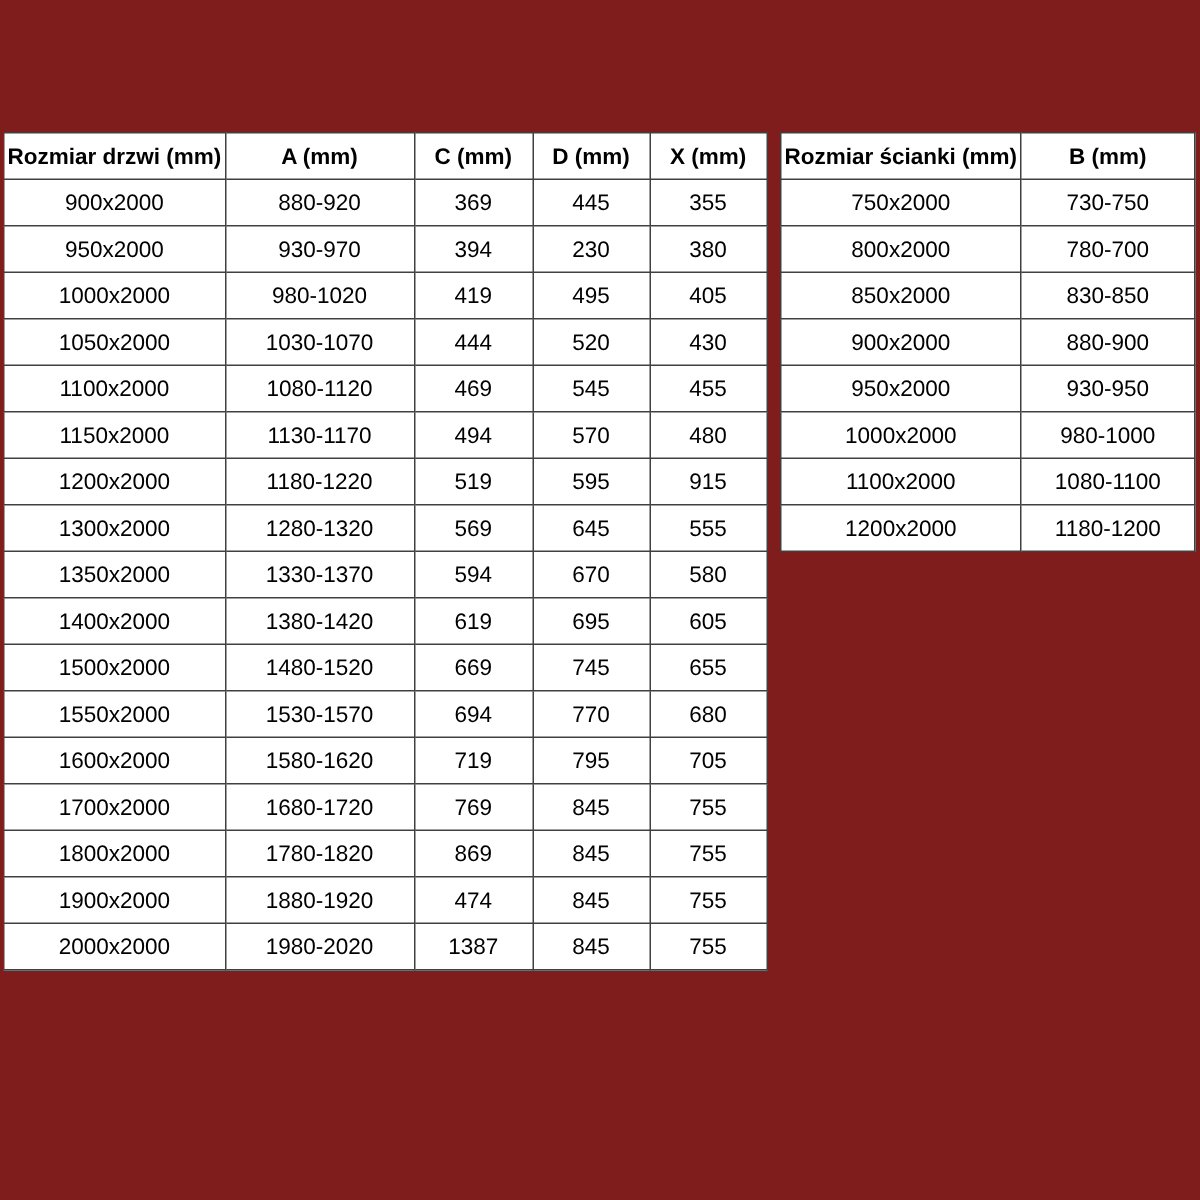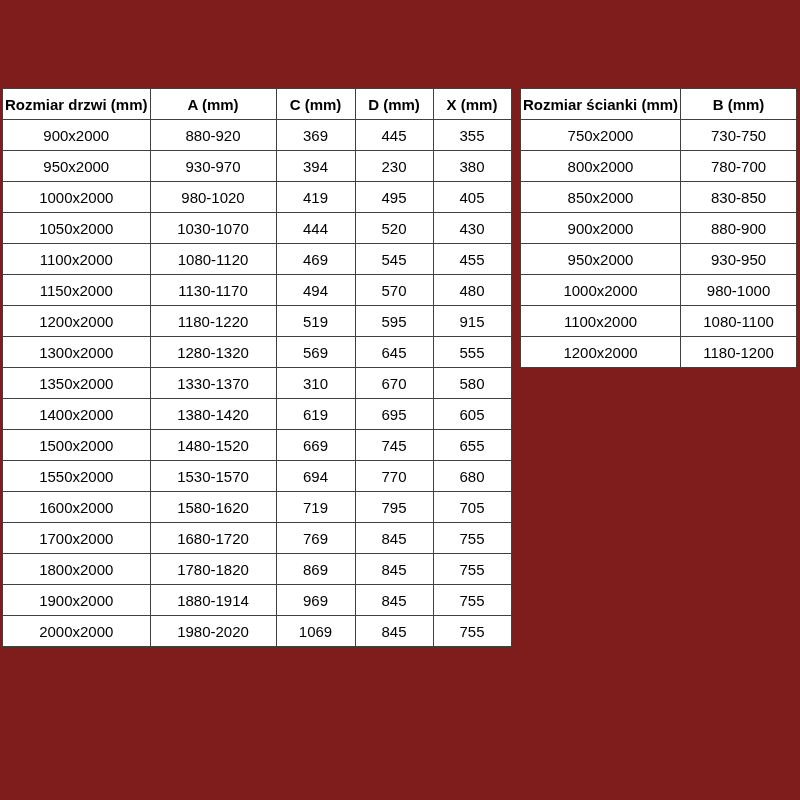--- a/index.html
+++ b/index.html
@@ -115,21 +115,21 @@
         <tr>
           <td>1300x2000</td>
           <td>1280-1320</td>
           <td>569</td>
           <td>645</td>
           <td>555</td>
         </tr>
         <tr>
           <td>1350x2000</td>
           <td>1330-1370</td>
-          <td>310</td>
+          <td>594</td>
           <td>670</td>
           <td>580</td>
         </tr>
         <tr>
           <td>1400x2000</td>
           <td>1380-1420</td>
           <td>619</td>
           <td>695</td>
           <td>605</td>
         </tr>
@@ -163,29 +163,29 @@
         </tr>
         <tr>
           <td>1800x2000</td>
           <td>1780-1820</td>
           <td>869</td>
           <td>845</td>
           <td>755</td>
         </tr>
         <tr>
           <td>1900x2000</td>
-          <td>1880-1914</td>
-          <td>969</td>
+          <td>1880-1920</td>
+          <td>474</td>
           <td>845</td>
           <td>755</td>
         </tr>
         <tr>
           <td>2000x2000</td>
           <td>1980-2020</td>
-          <td>1069</td>
+          <td>1387</td>
           <td>845</td>
           <td>755</td>
         </tr>
       </tbody>
   </table>
 
   <table class="wall-table">
     <thead>
       <tr>
           <th>Rozmiar ścianki (mm)</th>

